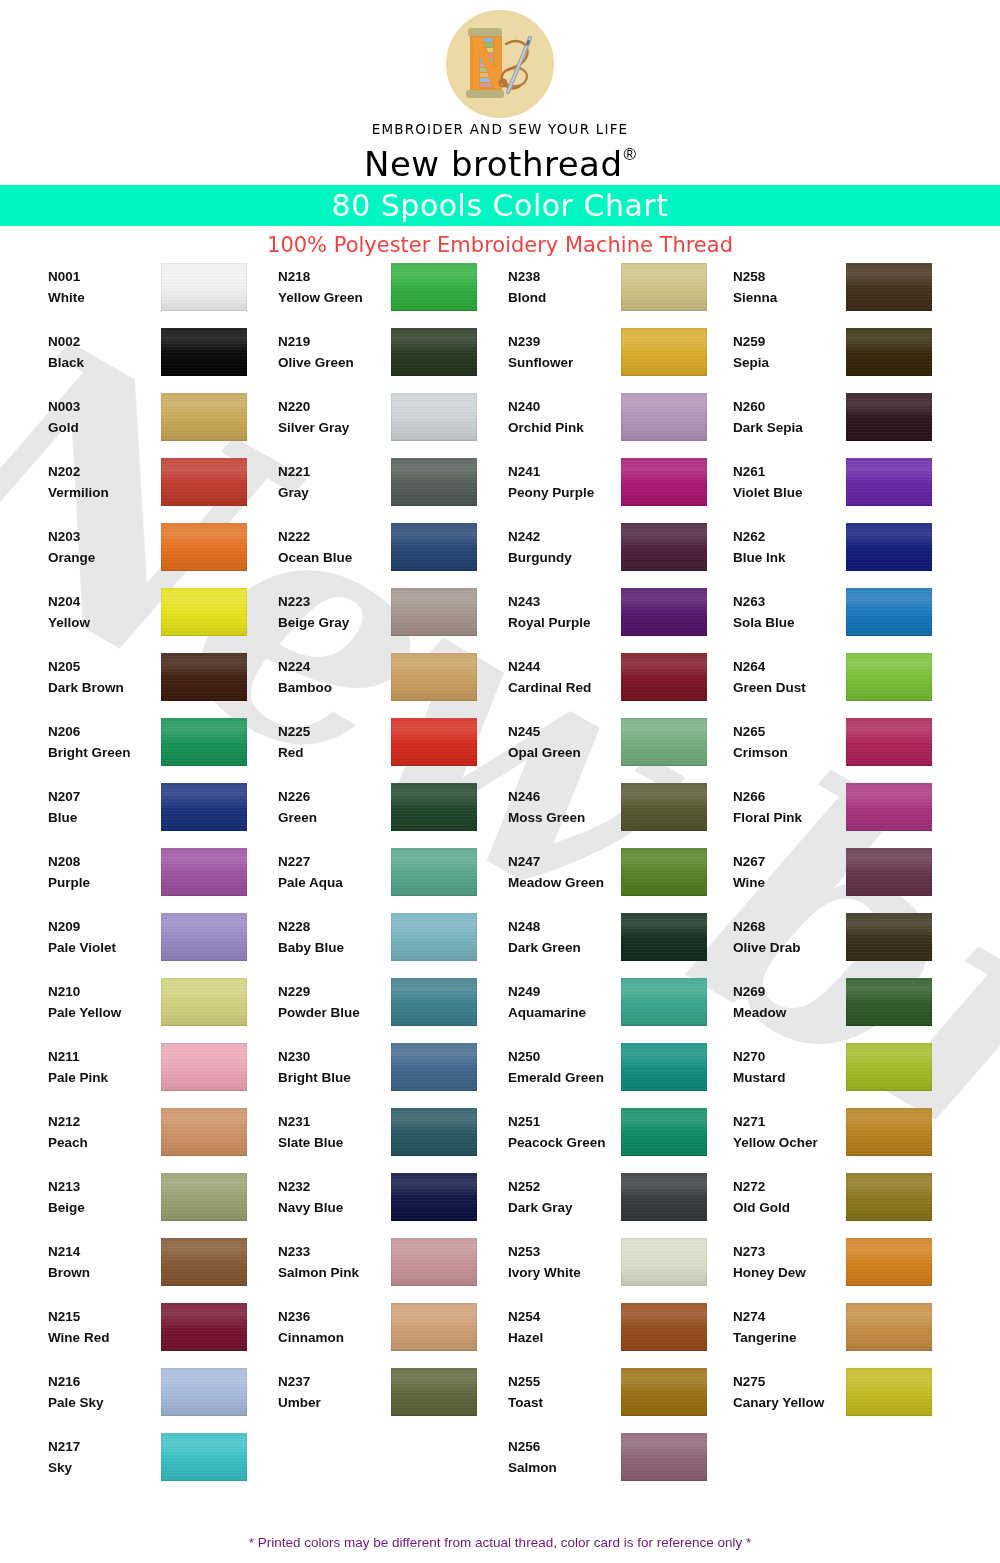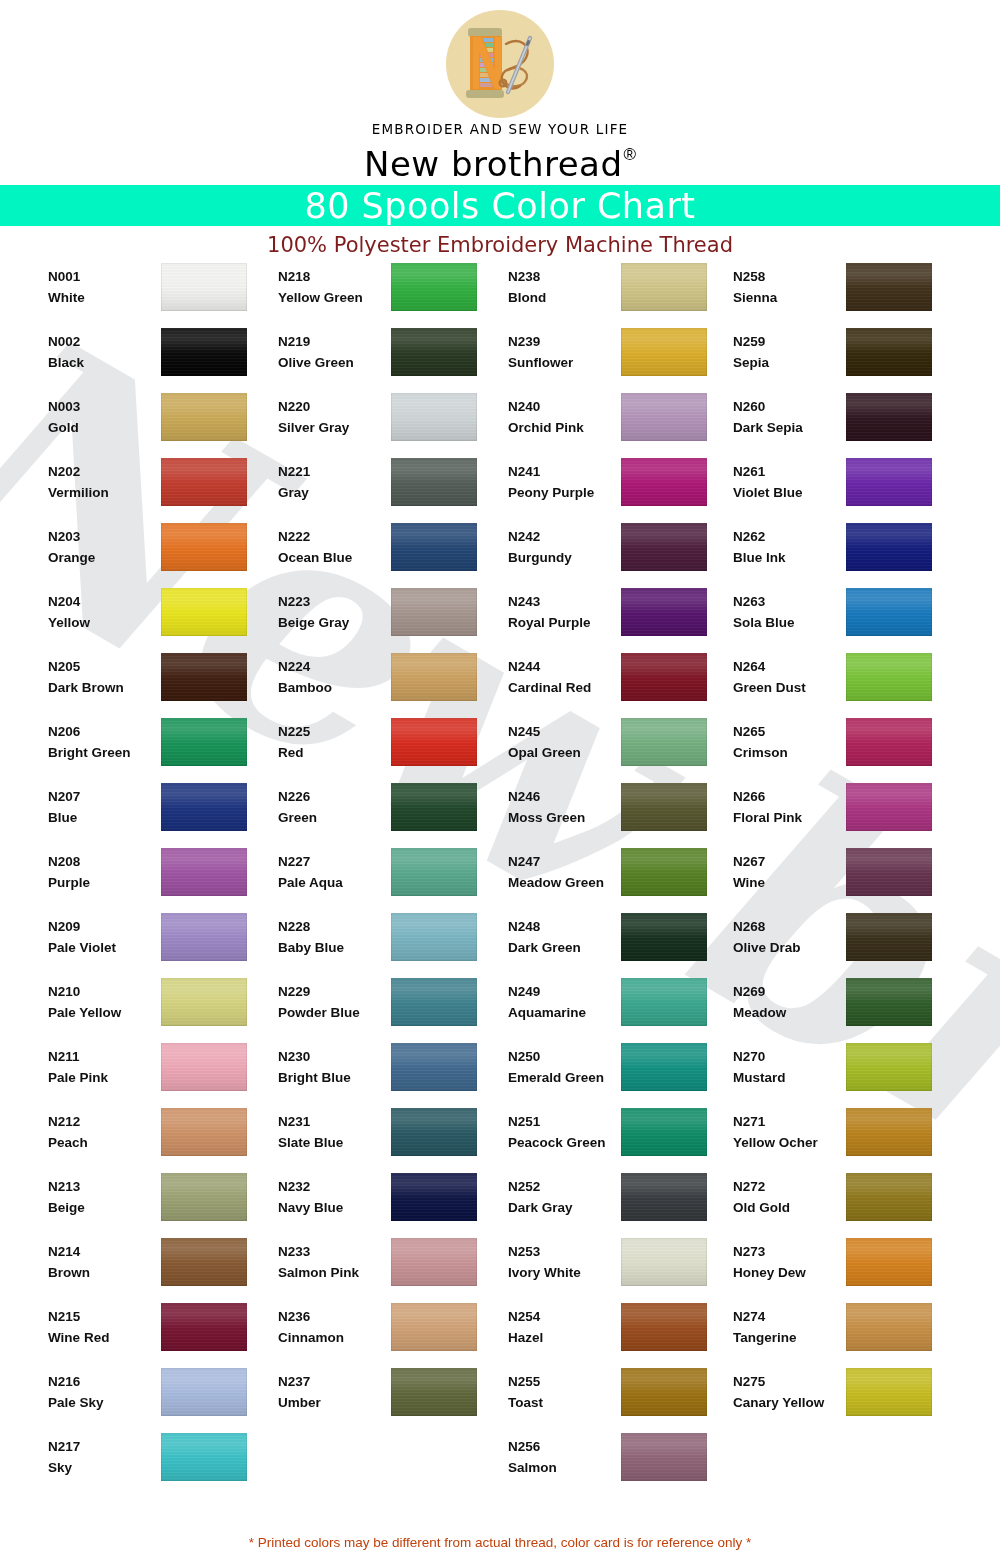--- a/index.html
+++ b/index.html
@@ -115,34 +115,34 @@
     z-index: 11;
     width: 1000px;
     height: 41px;
     background: #00f5c0;
     display: flex;
     align-items: center;
     justify-content: center;
   }
   #title-banner-text {
     font-family: "DejaVu Sans", "Liberation Sans", sans-serif;
-    font-size: 35px;
+    font-size: 30px;
     font-weight: 400;
     color: #ffffff;
     letter-spacing: 0.5px;
   }
   #subtitle {
     position: relative;
     z-index: 11;
     width: 1000px;
     text-align: center;
     font-family: "DejaVu Sans", "Liberation Sans", sans-serif;
     font-size: 21px;
     font-weight: 400;
-    color: #7f1d1d;
+    color: #ef4444;
     padding-top: 7px;
     padding-bottom: 4px;
   }
 
   
   #grid {
     position: relative;
     z-index: 10;
     width: 924px;
     height: 1270px;
@@ -215,21 +215,21 @@
   }
 
   
   #footer {
     position: relative;
     z-index: 10;
     width: 1000px;
     text-align: center;
     font-size: 13.5px;
     font-weight: 400;
-    color: #c2410c;
+    color: #701a75;
     padding-top: 4px;
   }
 </style>
 </head>
 <body>
 
 <div id="page">
 
   <div id="watermark">
     <div class="wm-text">New brothread</div>

